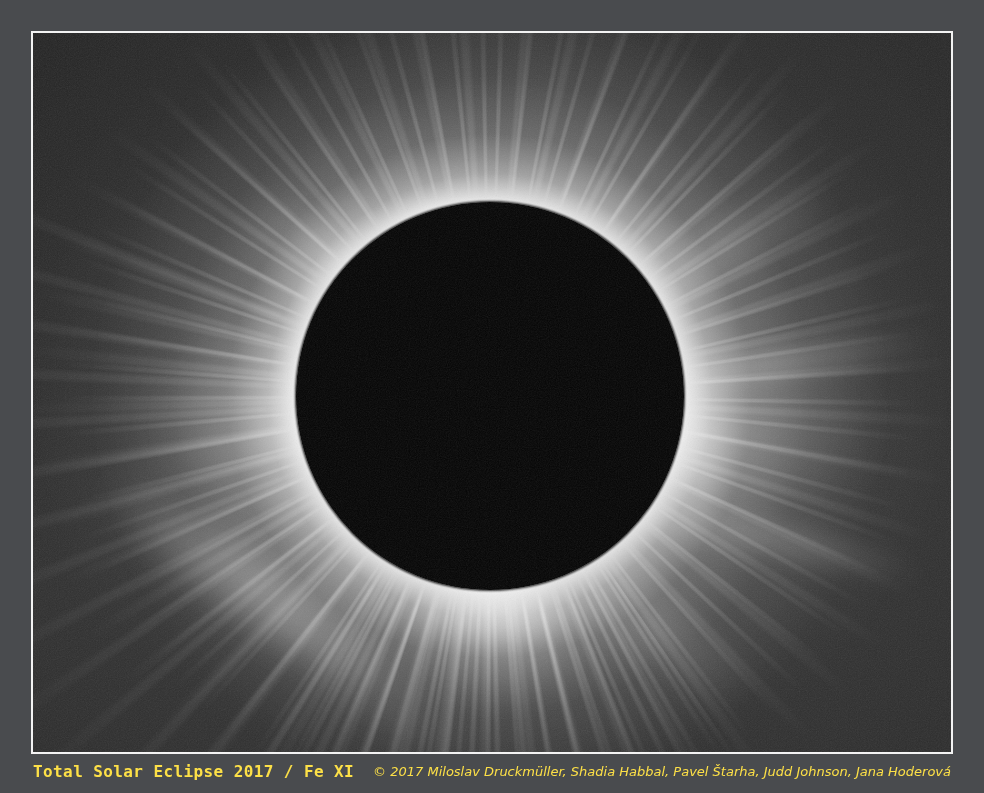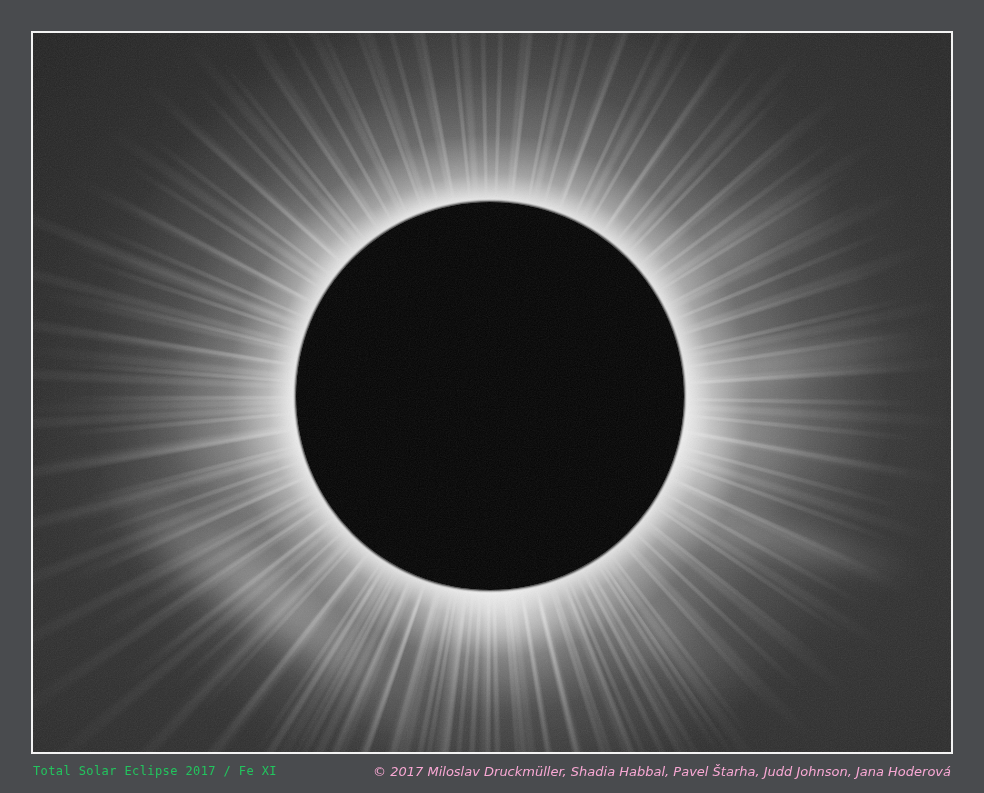--- a/index.html
+++ b/index.html
@@ -114,25 +114,25 @@
     background:radial-gradient(140% 140% at 49.8% 50.5%, rgba(0,0,0,0) 55%, rgba(0,0,0,.22) 96%);
   }
 
   
   .caption-row{
     position:absolute;left:33px;top:757px;width:918px;height:28px;
     display:flex;justify-content:space-between;align-items:center;
   }
   .caption-title{
     font-family:"DejaVu Sans Mono","Liberation Mono",monospace;
-    font-size:12px;letter-spacing:.4px;color:#22c55e;white-space:nowrap;
+    font-size:16px;letter-spacing:.4px;color:#fde047;white-space:nowrap;font-weight:bold;
   }
   .caption-credit{
     font-family:"DejaVu Sans","Liberation Sans",sans-serif;
-    font-style:italic;font-size:13px;color:#f9a8d4;white-space:nowrap;
+    font-style:italic;font-size:13px;color:#fde047;white-space:nowrap;
   }
 </style>
 </head>
 <body>
 
 <div class="frame">
   <div class="photo">
     <div class="layer corner-shade"></div>
 
     <div class="s west-fan"></div>

